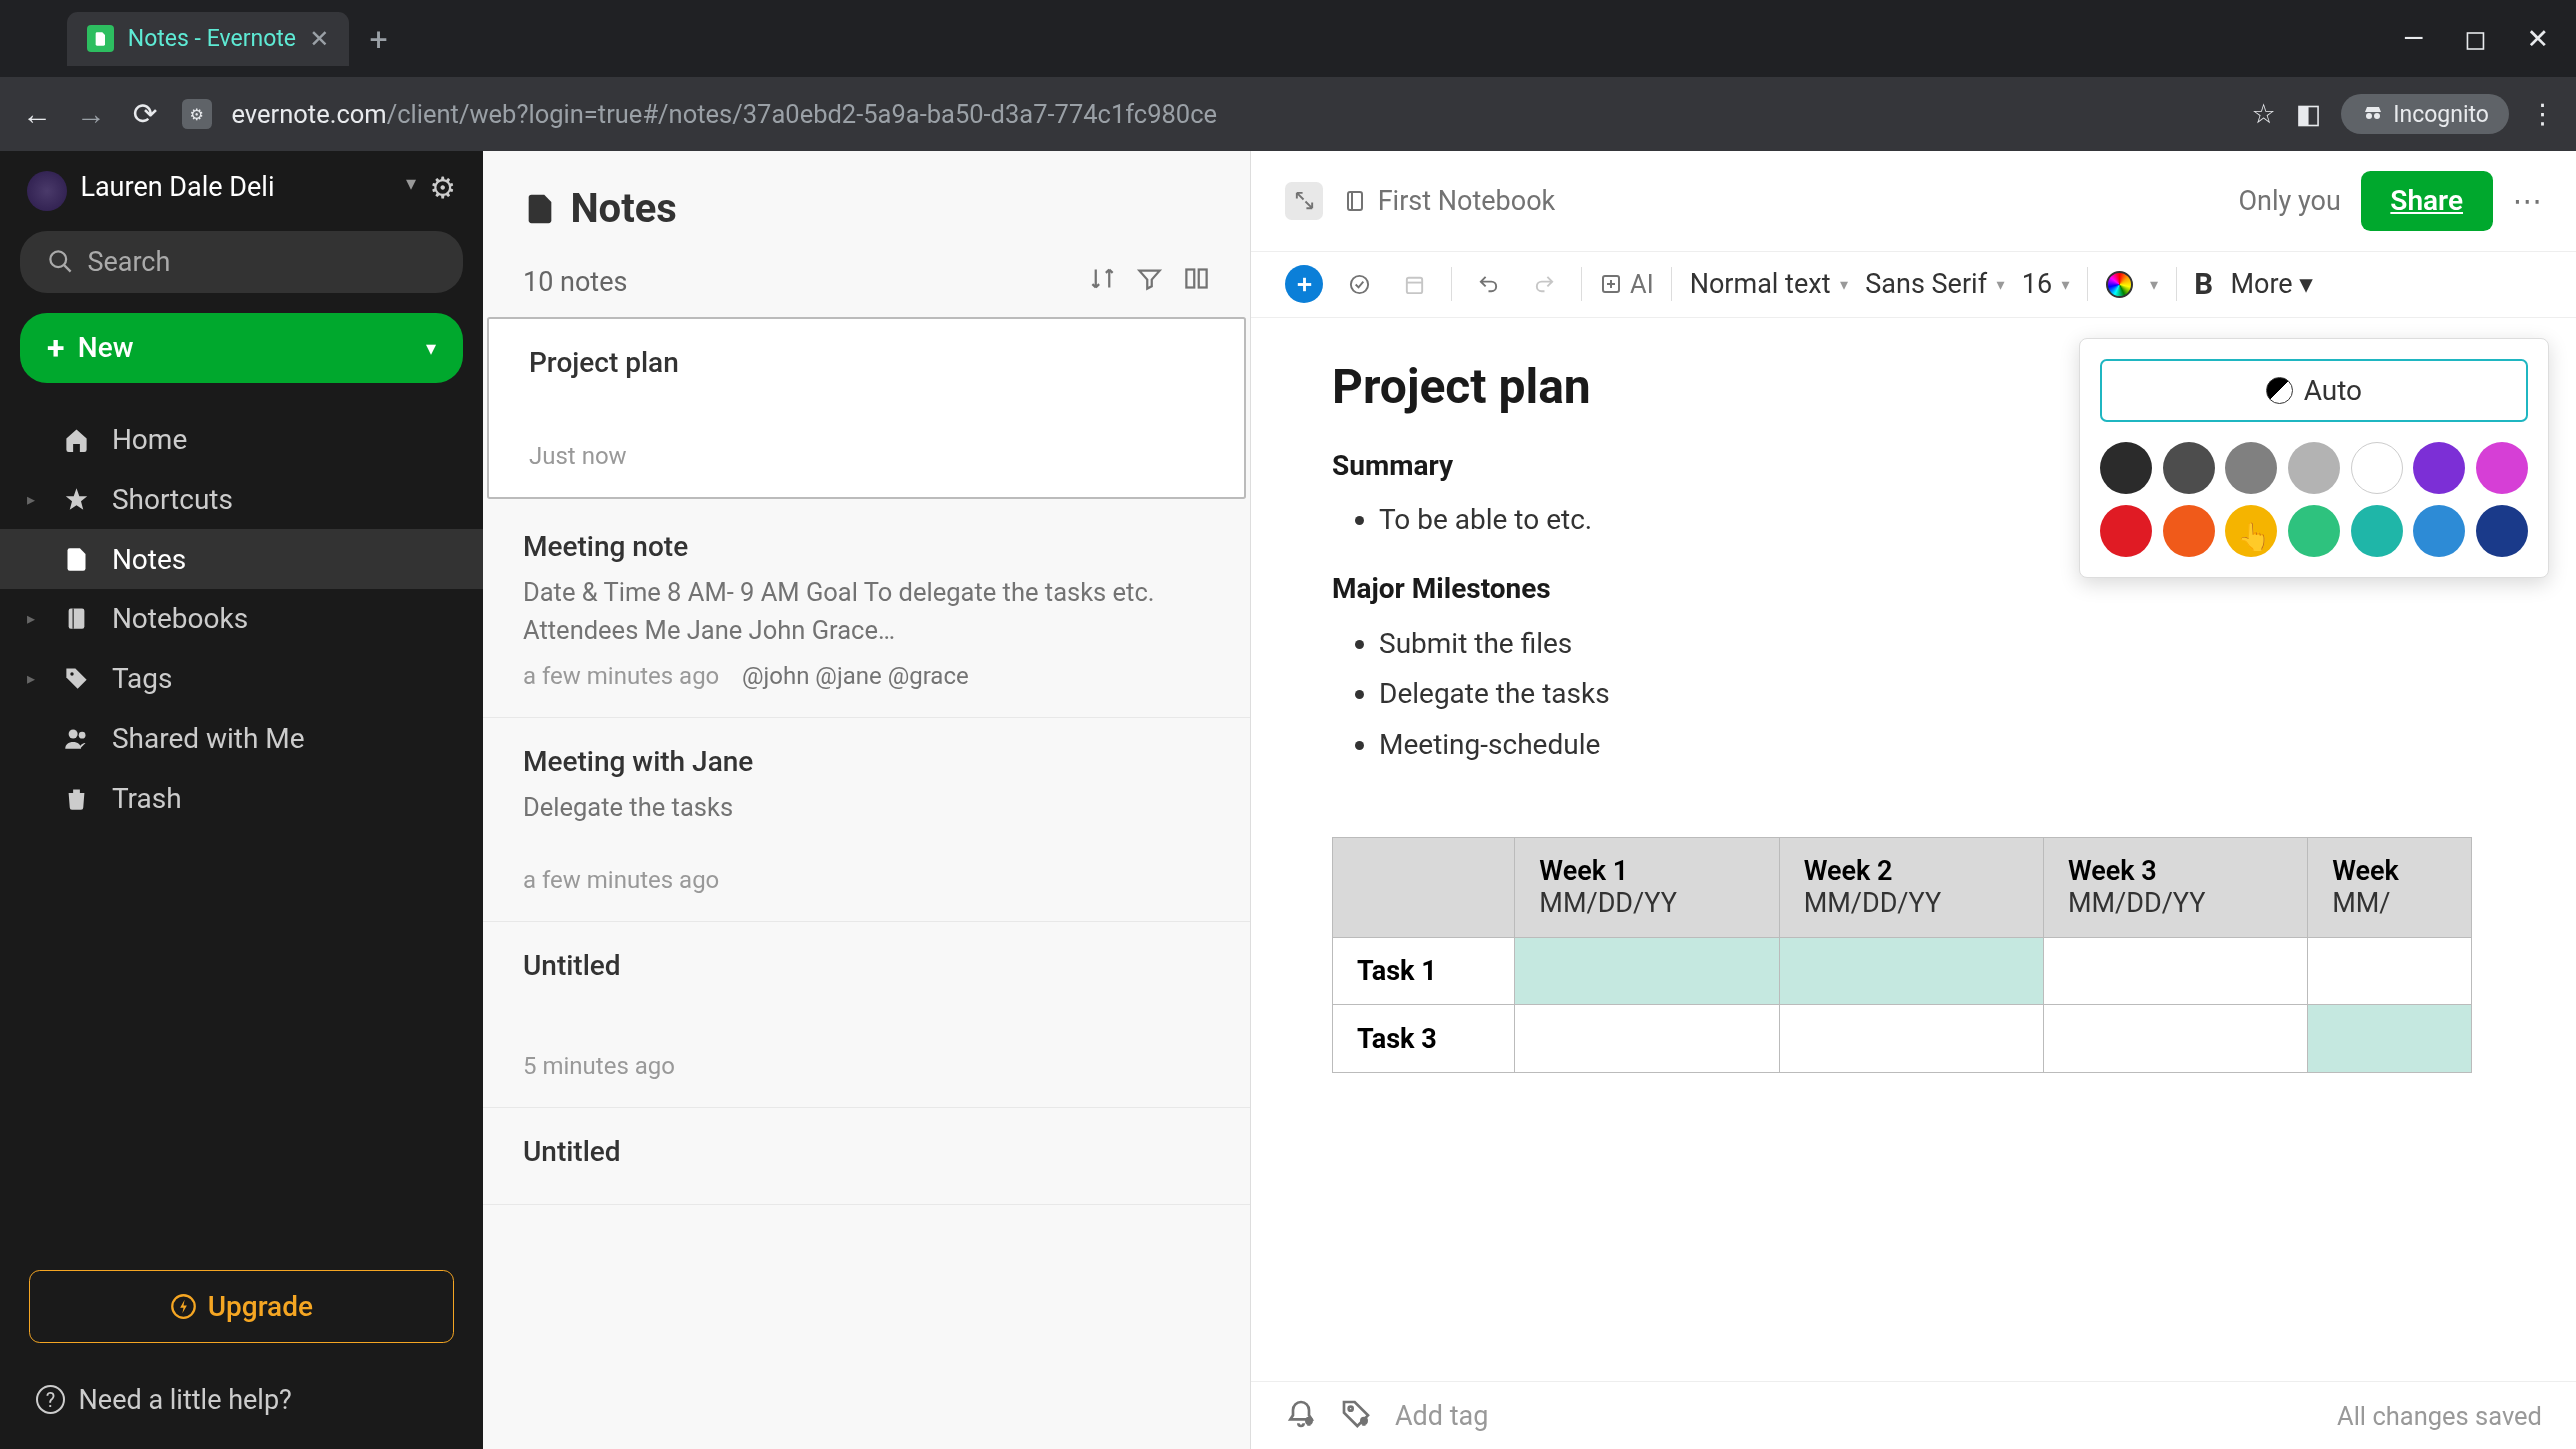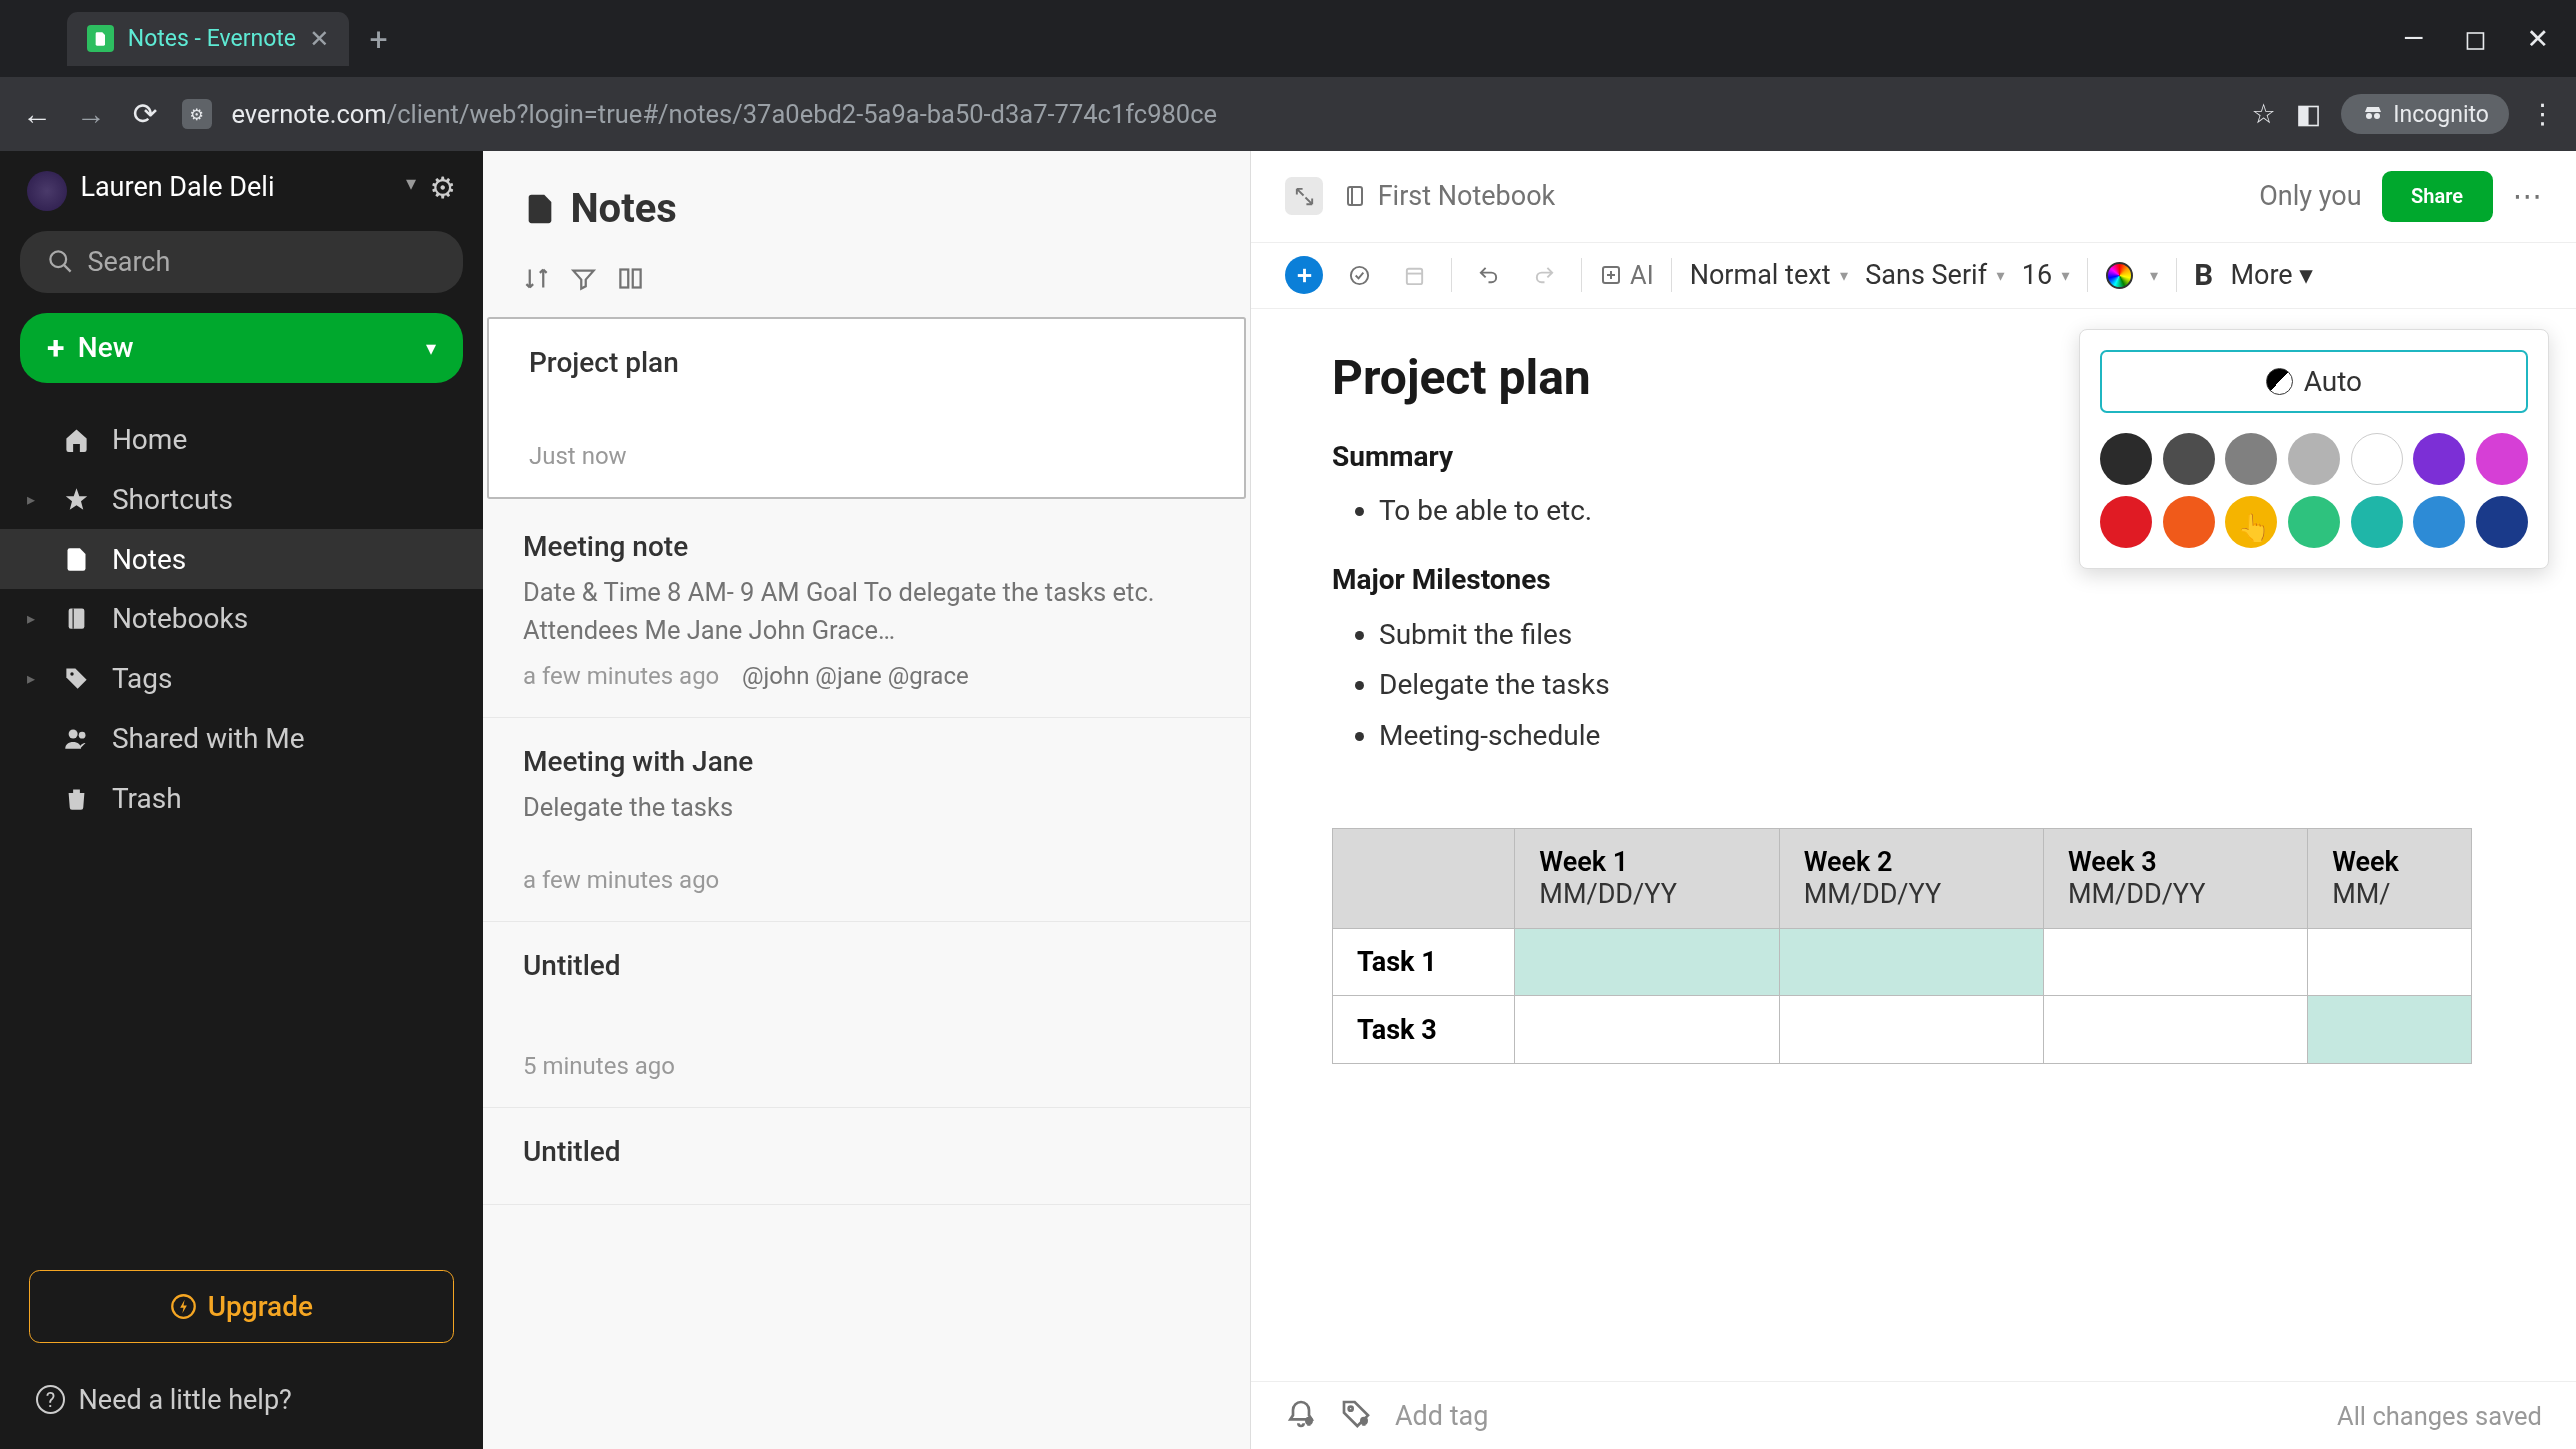--- a/index.html
+++ b/index.html
@@ -80,21 +80,21 @@
 .note-card .mentions { font-size: 24px; color: #737373; margin-left: 20px; }
 
 
 .editor { flex: 1; background: #fff; display: flex; flex-direction: column; position: relative; }
 .editor-header { display: flex; align-items: center; padding: 20px 34px; gap: 20px; border-bottom: 0.7px solid #eee; }
 .expand-btn { width: 38px; height: 38px; background: #e8e8e8; border-radius: 6.7px; display: flex; align-items: center; justify-content: center; cursor: pointer; }
 .expand-btn svg { width: 23px; height: 23px; }
 .notebook-chip { display: flex; align-items: center; gap: 10.7px; color: #737373; font-size: 27px; }
 .notebook-chip svg { width: 24px; height: 24px; }
 .only-you { color: #737373; font-size: 27px; margin-left: auto; }
-.share-btn { background: #00a82d; color: #fff; font-size: 20px; font-weight: 600; padding: 13.4px 29.5px; border-radius: 9.4px; cursor: pointer; }
+.share-btn { background: #00a82d; color: #fff; font-size: 28px; font-weight: 600; padding: 13.4px 29.5px; border-radius: 9.4px; cursor: pointer; text-decoration: underline; }
 .more-dots { color: #737373; font-size: 29.5px; cursor: pointer; }
 
 .toolbar { display: flex; align-items: center; padding: 13.4px 34px; gap: 17.4px; border-bottom: 0.7px solid #eee; }
 .tb-btn { width: 38px; height: 38px; display: flex; align-items: center; justify-content: center; cursor: pointer; color: #737373; border-radius: 50%; }
 .tb-btn.blue { background: #0b7fd8; color: #fff; }
 .tb-btn svg { width: 23px; height: 23px; }
 .tb-divider { width: 1.3px; height: 34px; background: #ddd; }
 .tb-ai { display: flex; align-items: center; gap: 6.7px; color: #737373; font-size: 25.5px; cursor: pointer; }
 .tb-ai svg { width: 24px; height: 24px; }
 .tb-dropdown { display: flex; align-items: center; gap: 9.4px; color: #333; font-size: 27px; cursor: pointer; }
@@ -280,20 +280,21 @@
   <div class="note-list">
     <div class="list-header">
       <div class="list-title-row">
         <svg viewBox="0 0 24 24" fill="#333">
             <path d="M6 2h9l5 5v13a2 2 0 0 1-2 2H6a2 2 0 0 1-2-2V4a2 2 0 0 1 2-2z"></path>
           </svg>
         <span class="list-title">Notes</span>
       </div>
     </div>
     <div class="list-sub-row">
+      <span class="note-count">10 notes</span>
       <div class="list-icons">
         <span><svg viewBox="0 0 24 24" fill="none" stroke-width="2">
               <path d="M6 4v16M6 20l-3-3M6 20l3-3M18 20V4M18 4l-3 3M18 4l3 3"></path>
             </svg></span>
         <span><svg viewBox="0 0 24 24" fill="none" stroke-width="2">
               <path d="M3 5h18l-7 8v6l-4 2v-8z"></path>
             </svg></span>
         <span><svg viewBox="0 0 24 24" fill="none" stroke-width="2">
               <rect x="3" y="4" width="7" height="16"></rect>
               <rect x="14" y="4" width="7" height="16"></rect>

